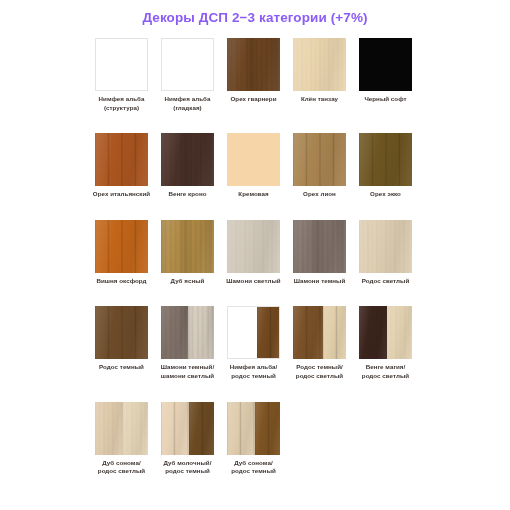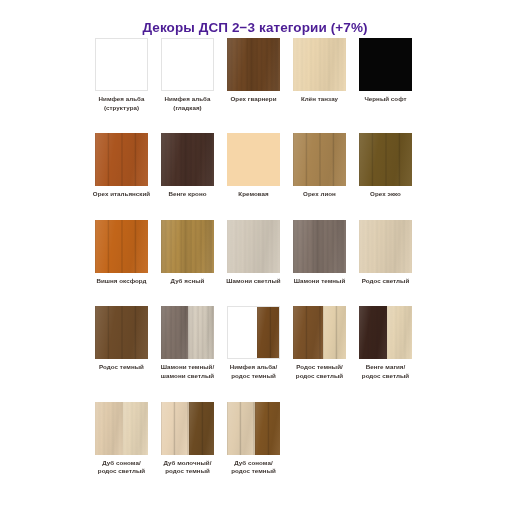--- a/index.html
+++ b/index.html
@@ -16,27 +16,27 @@
     position: relative;
   }
   #page {
     width: 510px;
     height: 510px;
     position: relative;
     background: #ffffff;
   }
   #page-title {
     position: absolute;
-    top: 20px;
+    top: 10px;
     left: 0;
     width: 510px;
     text-align: center;
     font-size: 13.5px;
     font-weight: bold;
-    color: #4c1d95;
+    color: #8b5cf6;
     letter-spacing: 0.1px;
     white-space: nowrap;
   }
   #grid {
     position: absolute;
     left: 95px;
     top: 38px;
     width: 335px;
   }
   .swatch-row {

